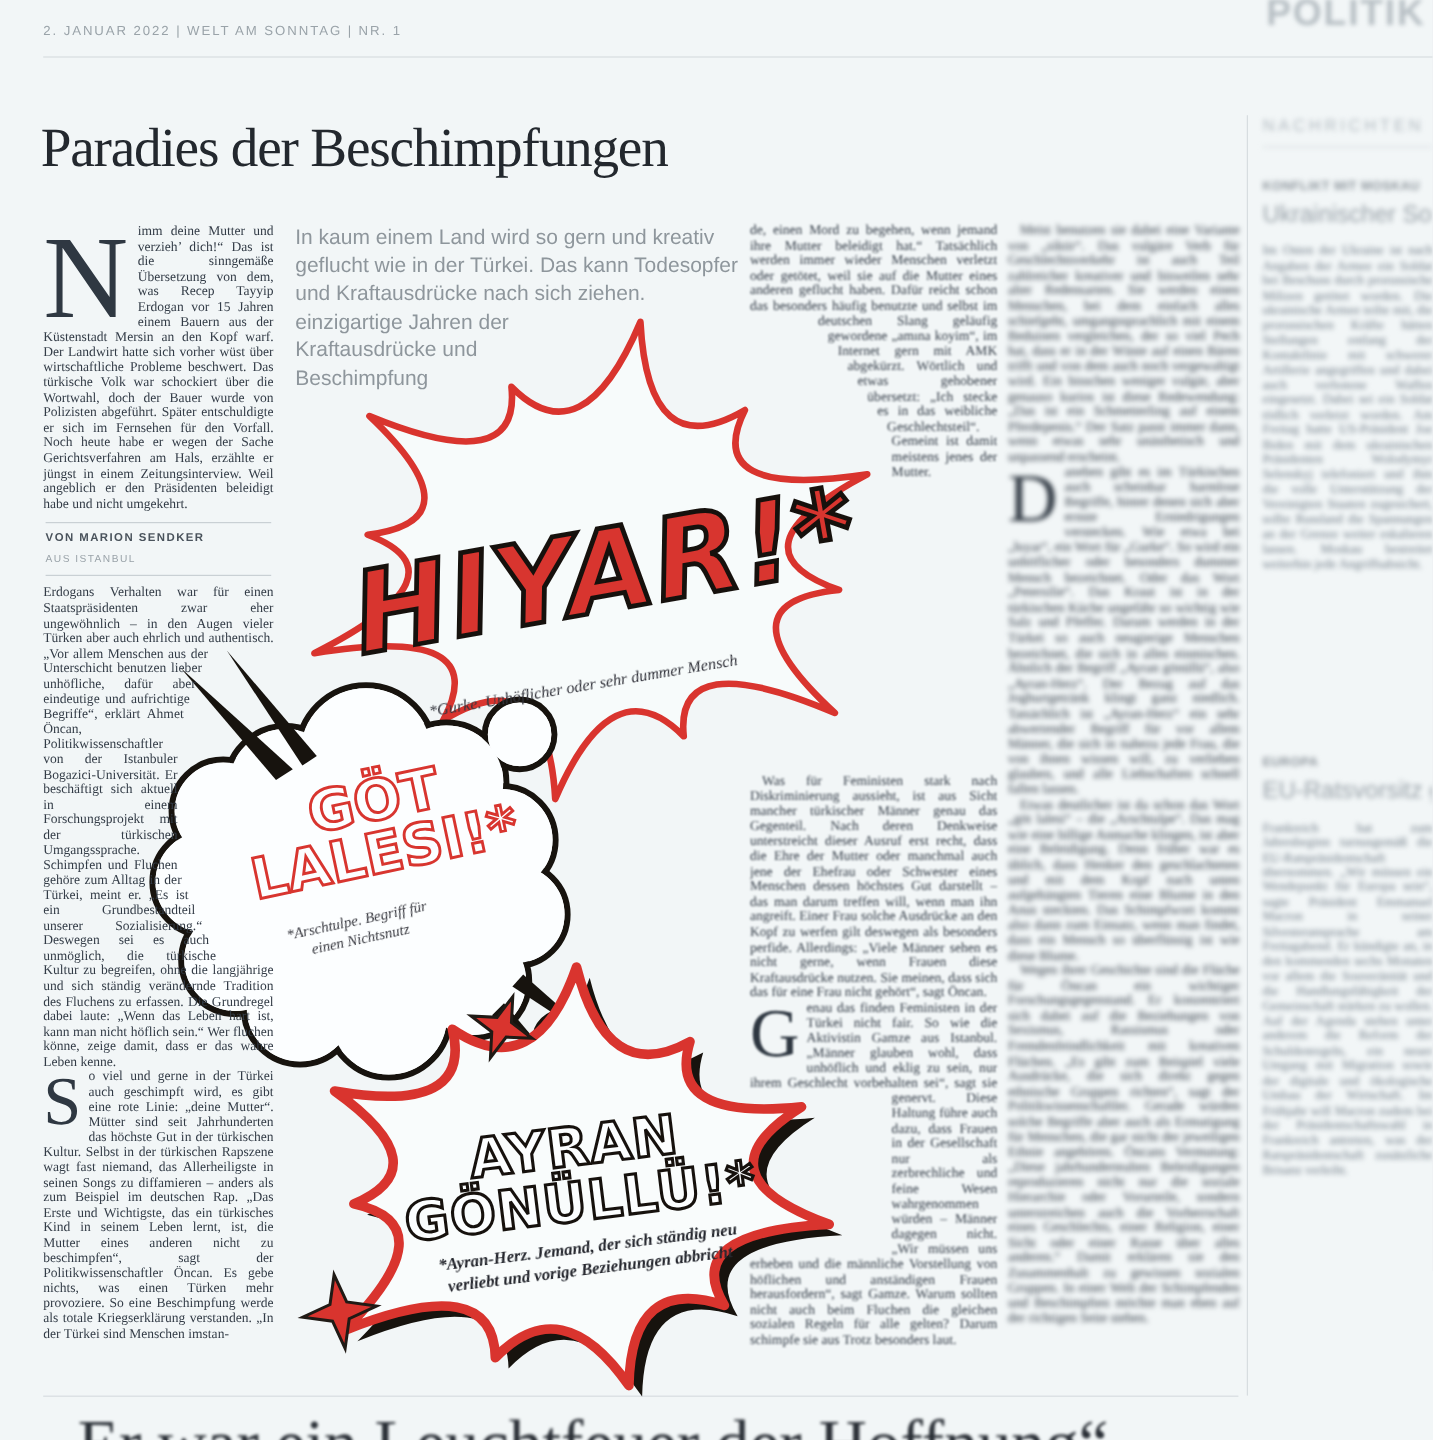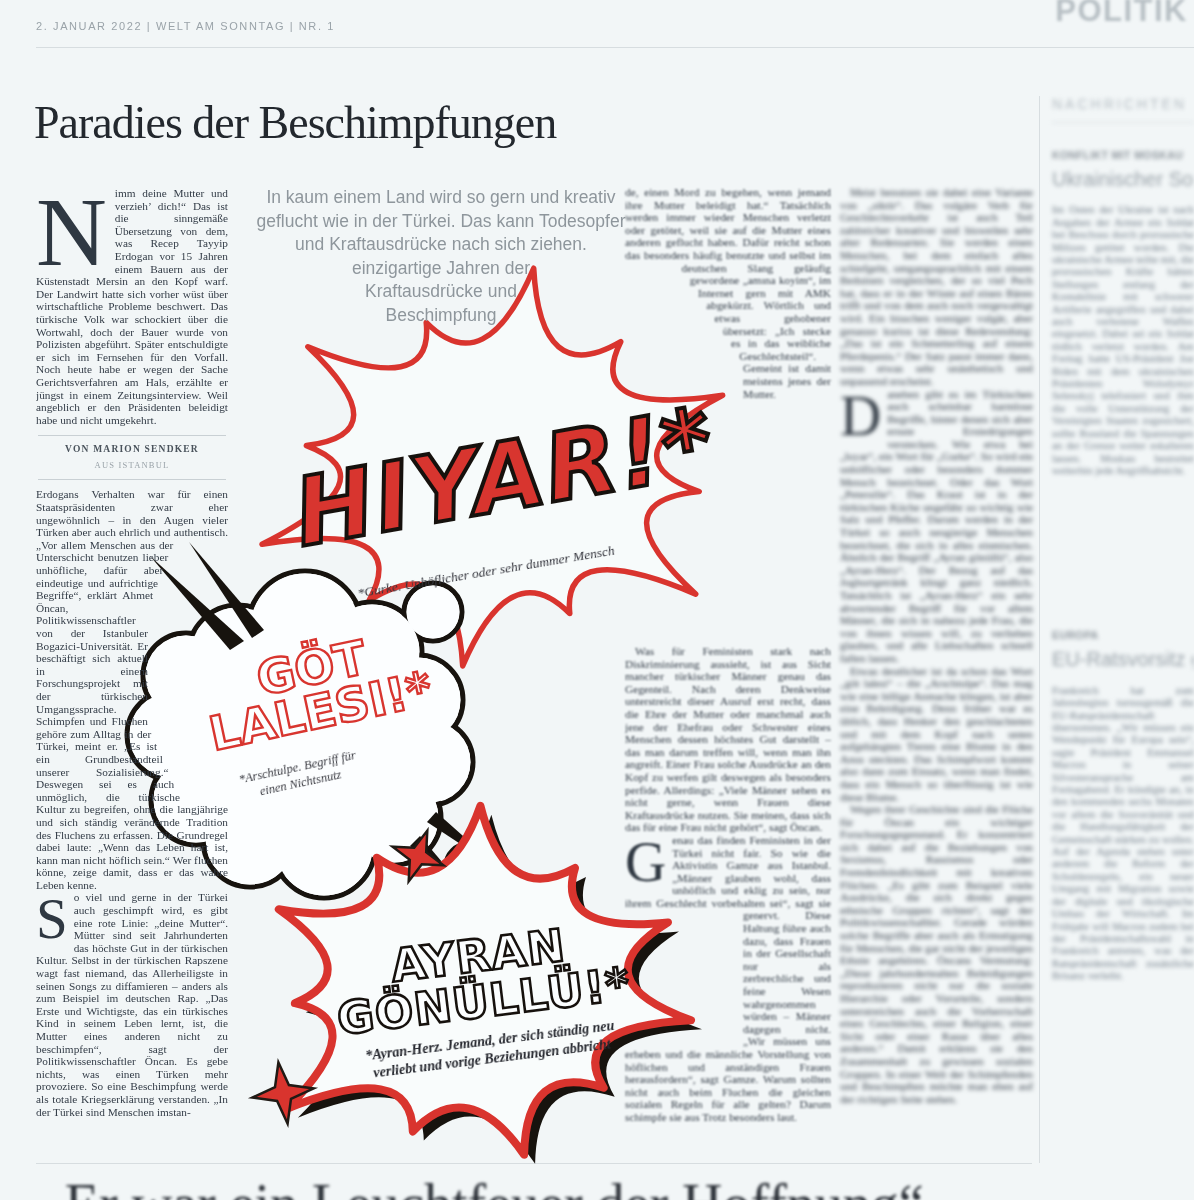--- a/index.html
+++ b/index.html
@@ -14,21 +14,21 @@
   .toprule{position:absolute;left:36px;right:0;top:47px;height:1px;background:#d7dde0;}
 
   
   .headline{position:absolute;left:34px;top:96px;width:900px;font-size:46px;font-weight:400;
     color:#23282e;letter-spacing:-1px;white-space:nowrap;filter:blur(.35px);}
 
   
   .standfirst{position:absolute;left:246px;top:186px;width:390px;
     font-family:"Liberation Sans",sans-serif;font-size:17.5px;line-height:23.5px;
     color:#8e969c;filter:blur(.55px);}
-  .standfirst span{display:block;text-align:center;}
+  .standfirst span{display:block;}
 
   
   .bodycol{position:absolute;font-size:11.3px;line-height:12.6px;color:#333c47;
     text-align:justify;overflow:hidden;}
   .bodycol p{margin:0;}
   .c1{left:36px;top:187px;width:192px;height:976px;filter:blur(.45px);}
   .c3top{left:625px;top:186px;width:206px;height:262px;filter:blur(1.1px);}
   .c3bot{left:625px;top:645px;width:206px;height:518px;filter:blur(1.1px);}
   .c4{left:840px;top:186px;width:193px;height:977px;filter:blur(2.1px);}
   .indent{text-indent:10px;}
@@ -39,23 +39,23 @@
 
   
   .wr-cloud{float:right;width:80px;height:252px;
     shape-outside:polygon(38% 0%,0% 30%,0% 72%,40% 100%,100% 100%,100% 0%);}
   .wl-burst{float:left;width:118px;height:192px;
     shape-outside:polygon(0 0,34% 0,100% 62%,100% 100%,0 100%);}
   .wl-ayran{float:left;width:118px;height:150px;
     shape-outside:polygon(0 18%,100% 0,100% 100%,0 82%);}
 
   
-  .byline-block{margin:9px 2px 8px 2px;padding:7px 0 8px 0;text-align:center;
+  .byline-block{margin:9px 2px 8px 2px;padding:7px 0 8px 0;text-align:left;
     border-top:1px solid #c9d0d4;border-bottom:1px solid #c9d0d4;
-    font-family:Liberation Serif, serif;}
+    font-family:Liberation Sans, sans-serif;}
   .byline-author{font-size:9.5px;font-weight:700;letter-spacing:1.2px;color:#4a535c;}
   .byline-origin{font-size:8.5px;letter-spacing:1.2px;color:#9aa3a9;margin-top:3px;}
 
   
   #art{position:absolute;left:0;top:0;z-index:2;pointer-events:none;}
   .bodycol,.standfirst{z-index:3;} .word{z-index:4;}
   .bodycol,.standfirst,.word{position:absolute;}
 
   .word{font-family:"DejaVu Sans",sans-serif;font-weight:900;}
   .w-hiyar{left:292px;top:416px;width:500px;transform:rotate(-10deg);

